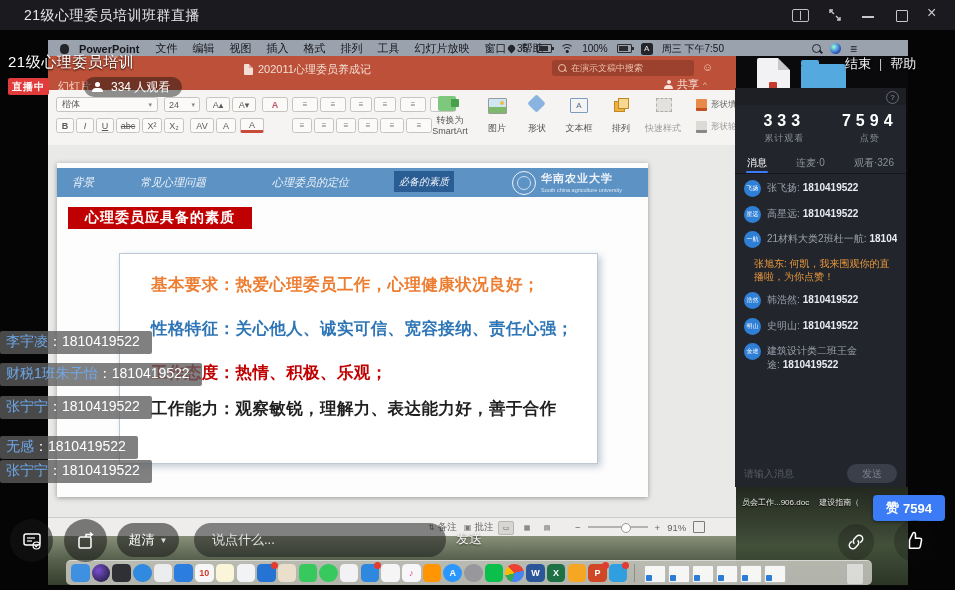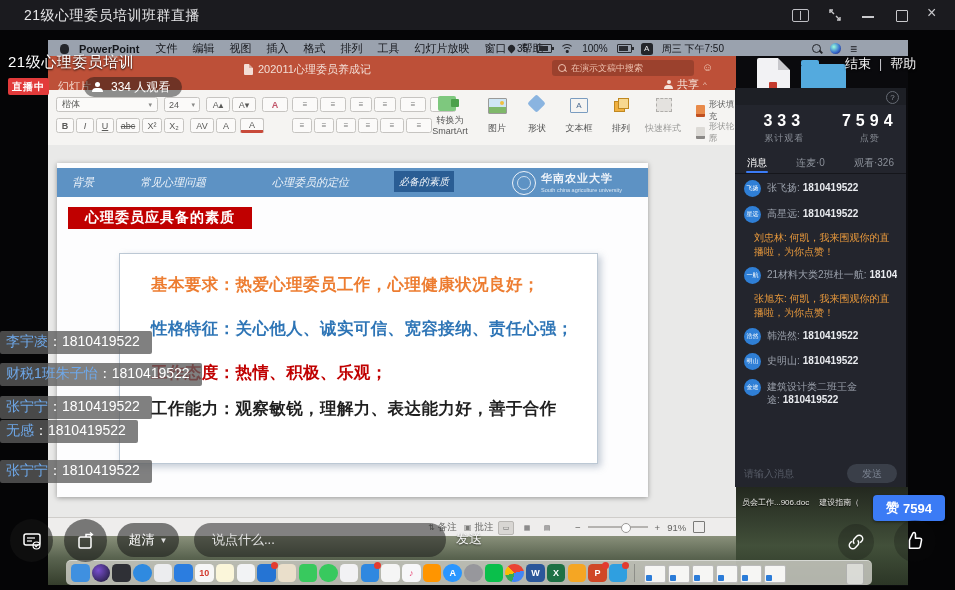--- a/index.html
+++ b/index.html
@@ -64,21 +64,21 @@
   .lens-l{width:6px;height:6px;border:1.2px solid #eec0ae;border-radius:50%;position:relative;flex:none;}
   .lens-l::after{content:"";position:absolute;left:5px;top:5px;width:3px;height:1.2px;background:#eec0ae;transform:rotate(45deg);}
   .ppt-smiley{left:702px;top:61px;font-size:11px;color:#f0cab8;}
   .ppt-share{left:664px;top:77px;display:flex;align-items:center;gap:4px;font-size:11px;color:#f5e3da;}
   .iperson{width:9px;height:9px;position:relative;flex:none;}
   .iperson::before{content:"";position:absolute;left:2.5px;top:0;width:4px;height:4px;border-radius:50%;background:currentColor;}
   .iperson::after{content:"";position:absolute;left:0;top:4.5px;width:9px;height:4.5px;border-radius:4px 4px 0 0;background:currentColor;}
   .ppt-tab{left:58px;top:79px;font-size:11px;color:#f2d5c8;}
 
   
-  .ribbon{left:48px;top:90px;width:688px;height:55px;background:#f5f4f2;border-bottom:1px solid #c8c6c3;}
+  .ribbon{left:48px;top:90px;width:688px;height:55px;background:#f5f4f2;border-bottom:1px solid #c8c6c3;padding-left:45px;}
   .rb{position:absolute;height:15px;border:1px solid #c6c4c1;border-radius:2.5px;background:#fbfaf9;
       font-size:9px;color:#5a5a58;display:flex;align-items:center;justify-content:center;box-sizing:border-box;}
   .rb .car{font-size:7px;margin-left:3px;color:#8a8a88;}
   .glyphrow{font-size:8px;color:#777;}
   .rlabel{position:absolute;font-size:9px;color:#555;text-align:center;}
   .ricon{position:absolute;}
   .pic-ic{width:17px;height:14px;border:1px solid #9a9a98;background:linear-gradient(180deg,#cfe6f5 55%,#7fb86a 55%);border-radius:1px;position:relative;}
   .pic-ic::after{content:"";position:absolute;right:2px;top:2px;width:4px;height:4px;border-radius:50%;background:#f0c040;}
   .shape-ic{width:13px;height:13px;background:#8ab4e0;transform:rotate(45deg);border-radius:2px;margin:1px auto;}
   .tb-ic{width:16px;height:13px;border:1px solid #7a9cc0;border-radius:1px;font-size:8px;color:#4a6a90;display:flex;align-items:center;justify-content:center;}
@@ -409,21 +409,20 @@
     </div>
     <div class="msgs">
       <div class="mrow">
           <span class="avat">飞扬</span>
         <span class="mtxt nowrap"><span>张飞扬:</span><span class="num">1810419522</span></span>
         </div>
       <div class="mrow">
           <span class="avat">星远</span>
         <span class="mtxt nowrap"><span>高星远:</span><span class="num">1810419522</span></span>
         </div>
-      <div class="notice">刘忠林: 何凯，我来围观你的直播啦，为你点赞！</div>
       <div class="mrow">
           <span class="avat">一航</span>
         <span class="mtxt nowrap"><span>21材料大类2班杜一航:</span><span class="num">1810419522</span></span>
         </div>
       <div class="notice">张旭东: 何凯，我来围观你的直播啦，为你点赞！</div>
       <div class="mrow">
           <span class="avat">浩然</span>
         <span class="mtxt nowrap"><span>韩浩然:</span><span class="num">1810419522</span></span>
         </div>
       <div class="mrow">
@@ -460,21 +459,21 @@
       <span class="vl">：1810419522</span>
     </div>
   <div class="abs dm" style="top:363px;">
     <span class="nm">财税1班朱子怡</span>
       <span class="vl">：1810419522</span>
     </div>
   <div class="abs dm" style="top:396px;">
     <span class="nm">张宁宁</span>
       <span class="vl">：1810419522</span>
     </div>
-  <div class="abs dm" style="top:420px;justify-content:flex-end;">
+  <div class="abs dm" style="top:436px;justify-content:flex-end;">
     <span class="nm">无感</span>
       <span class="vl">：1810419522</span>
     </div>
   <div class="abs dm" style="top:460px;">
     <span class="nm">张宁宁</span>
       <span class="vl">：1810419522</span>
     </div>
 
   <div class="abs dock">
     <div class="dkapps">

